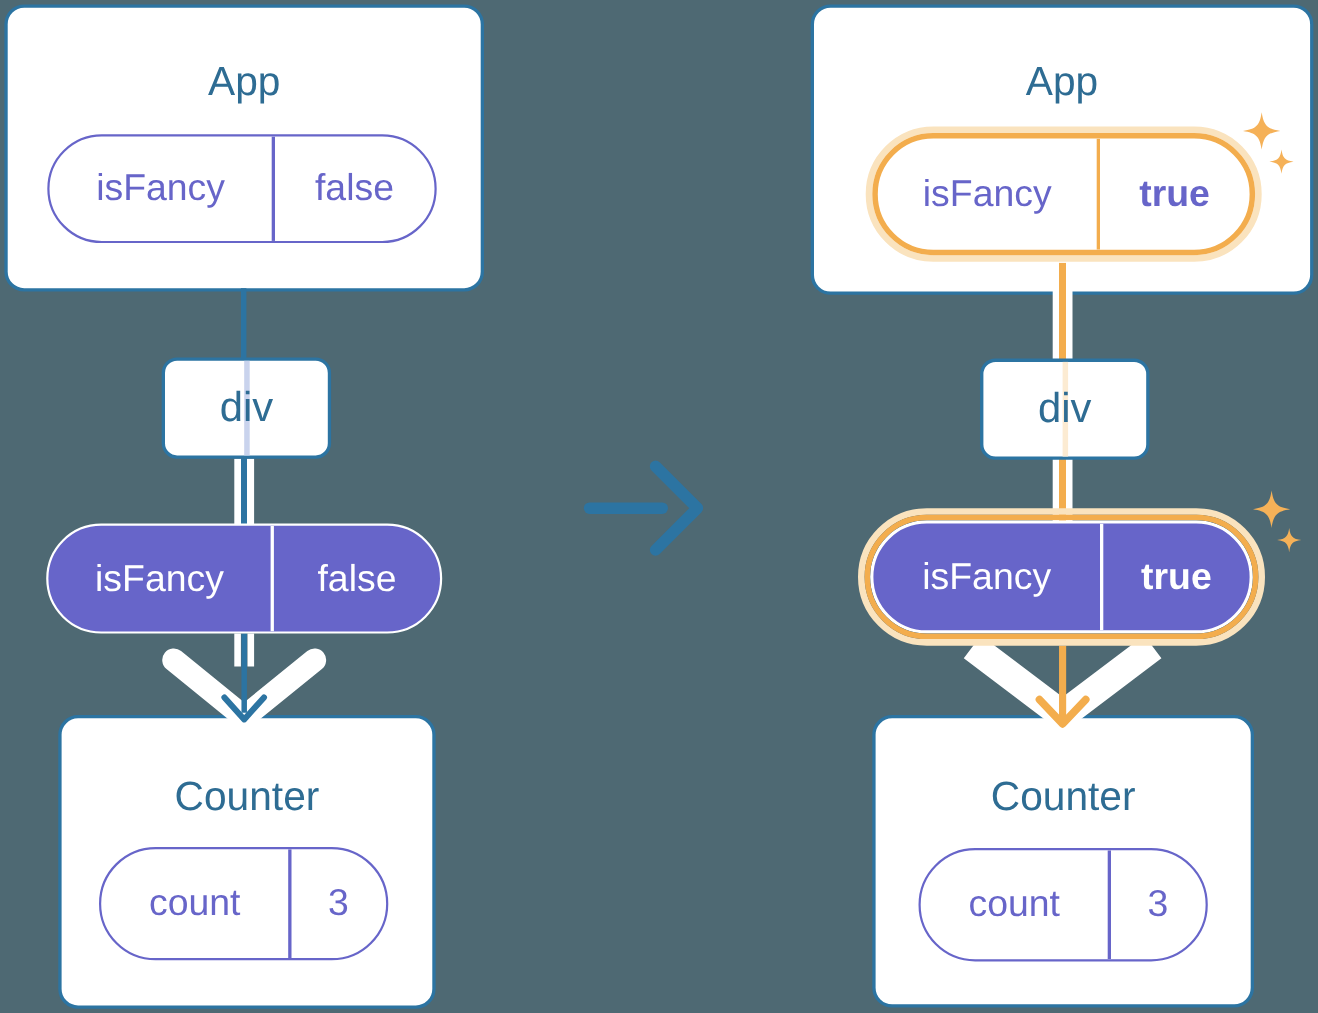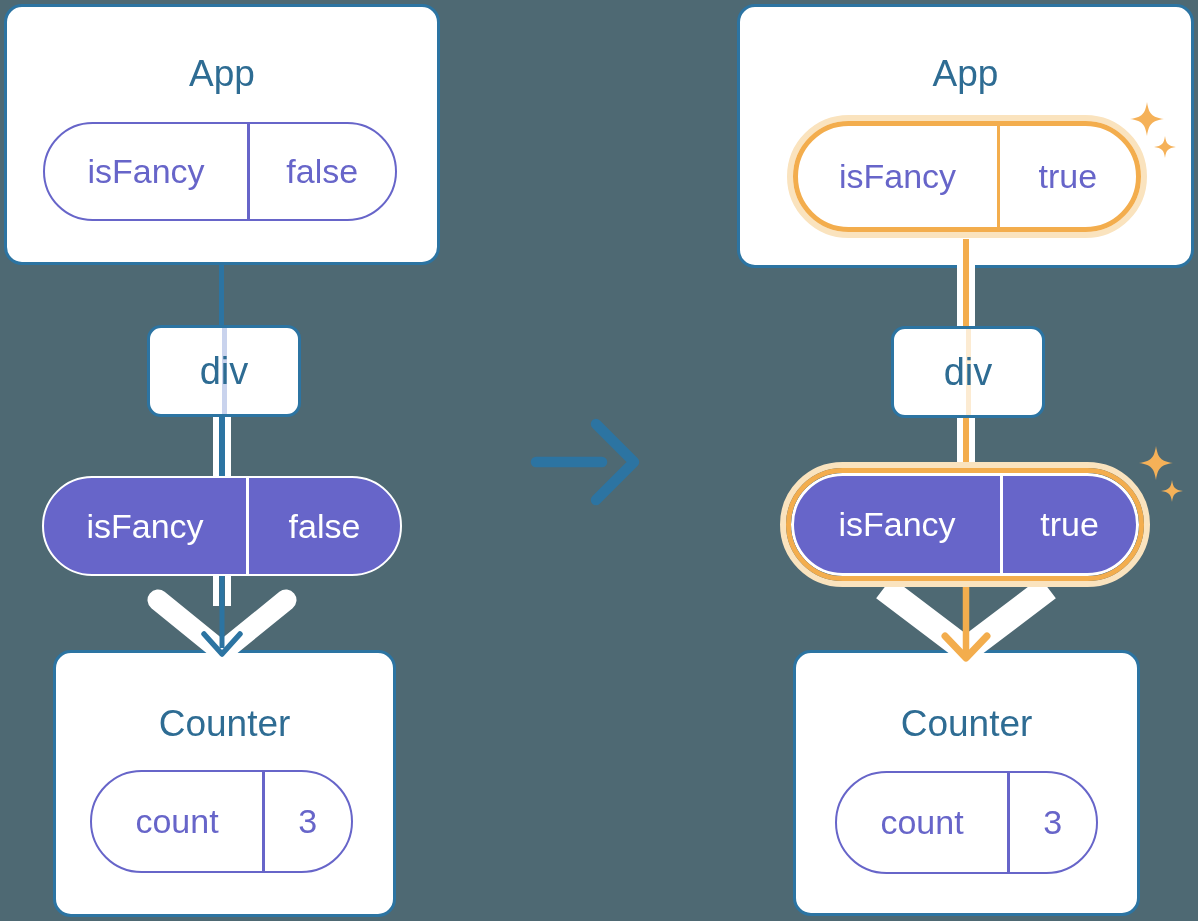--- a/index.html
+++ b/index.html
@@ -14,21 +14,21 @@
   .card{position:absolute;background:var(--white);border:3px solid var(--teal-accent);border-radius:18px;z-index:1}
   .card-title{position:absolute;left:0;right:0;text-align:center;font-size:37px;font-weight:500;color:var(--heading-text)}
 
   .pill{position:absolute;display:flex;align-items:stretch;border-radius:60px;overflow:hidden}
   .pill .cell{display:flex;align-items:center;justify-content:center;font-size:34px}
   .outline-pill{border:2.5px solid var(--purple);color:var(--purple);background:var(--white)}
   .divider-purple{width:2.5px;background:var(--purple);flex:0 0 auto}
   .divider-white{width:3px;background:var(--white);flex:0 0 auto}
   .divider-orange{width:2.5px;background:var(--orange);flex:0 0 auto}
   .grow{flex:1}
-  .bold{font-weight:400}
+  .bold{font-weight:700}
 
   
   .l-app{left:4px;top:4px;width:436px;height:261px}
   .l-app .card-title{top:46px}
   .l-app .pill{left:36px;top:115px;width:354px;height:99px}
   .l-app .cell-name{width:202px}
   .conn-teal{position:absolute;left:219px;top:262px;width:5px;height:65px;background:var(--teal-accent);z-index:2}
 
   .div-box{position:absolute;width:154px;height:92px;background:var(--white);border:3px solid var(--teal-accent);
            border-radius:14px;z-index:3;display:flex;align-items:center;justify-content:center;

